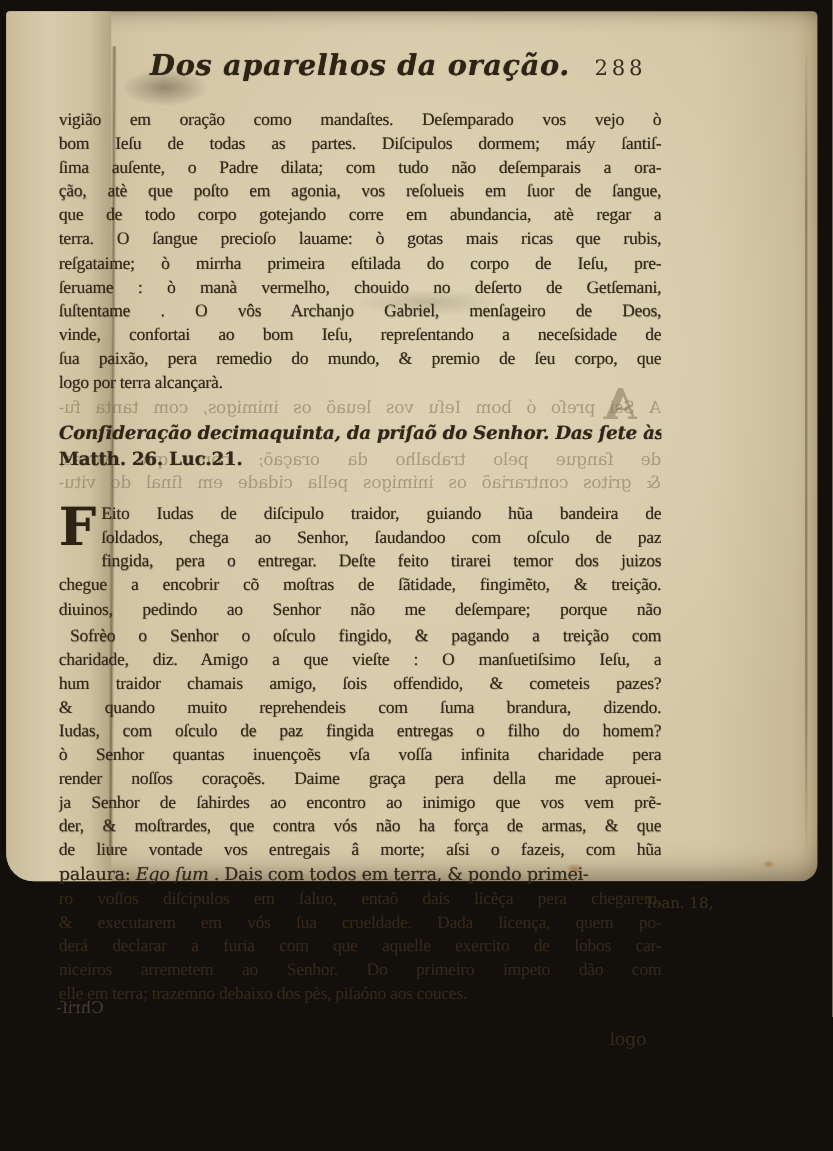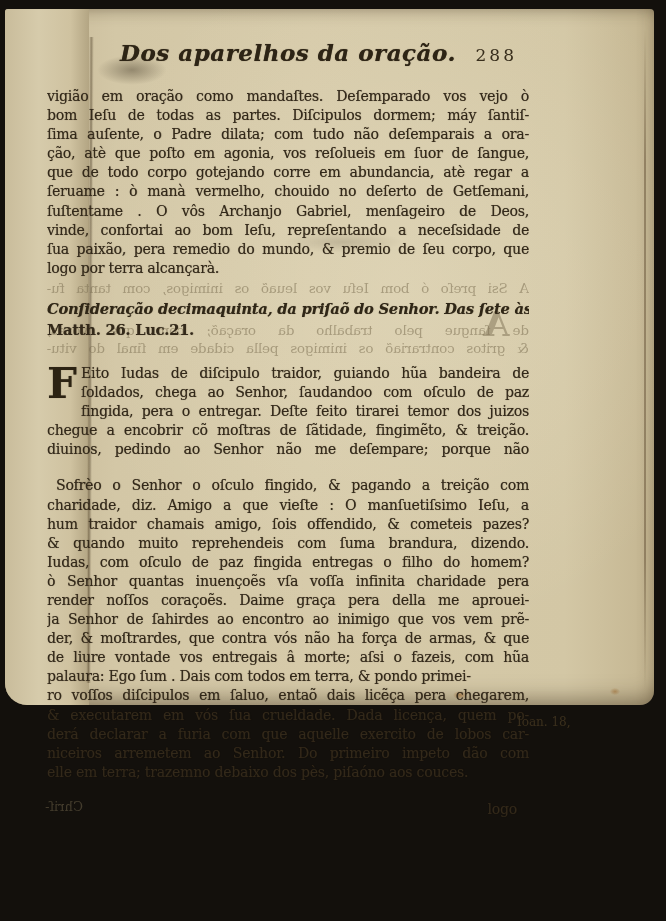--- a/index.html
+++ b/index.html
@@ -51,21 +51,21 @@
   }
   .page-number{
     position:absolute;right:12px;top:6px;font-size:17px;letter-spacing:3px;color:#382e1c;
   }
   .textcol{
     position:absolute;left:42px;top:78px;width:482px;
     font-size:14px;line-height:19.1px;letter-spacing:-.2px;
     color:#33291a;text-shadow:.3px .3px .7px rgba(40,30,15,.55);
   }
   .tline{
-    text-align:justify;text-align-last:justify;height:19.1px;overflow:hidden;white-space:nowrap;
+    text-align:justify;text-align-last:justify;height:19.1px;overflow:hidden;white-space:nowrap;font-family:Liberation Serif, serif;
   }
   .para{clear:both;}
   .para.short-last .tline:last-child{text-align-last:left;}
   .indent-first .tline:first-child{padding-left:9px;}
   
   .bleed{
     transform:scaleX(-1);color:#7e7154;opacity:.55;filter:blur(.35px);
     text-shadow:none;height:17px;line-height:17px;overflow:hidden;white-space:nowrap;
     text-align:justify;text-align-last:justify;font-size:13.5px;
   }
@@ -85,25 +85,25 @@
   .ref-wrap{position:relative;height:20px;margin-top:1px;}
   .ref-bleed{position:absolute;left:0;top:2px;width:100%;}
   .scripture-ref{
     position:relative;text-align:left;font-size:14.6px;font-weight:bold;line-height:20px;
   }
   .dropcap{
     float:left;width:28px;height:38px;font-size:42px;line-height:38px;font-weight:bold;
     margin:1px 6px 0 0;color:#2c2313;
   }
   .p2{margin-top:7px;}
-  .p3{margin-top:17px;}
+  .p3{margin-top:2px;}
   .special-line{
     height:19.1px;line-height:19.1px;overflow:hidden;white-space:nowrap;text-align:left;
   }
-  .special-line .it{text-align:center;}
+  .special-line .it{font-style:italic;text-align:center;}
   .margin-note{
     position:absolute;left:512px;top:706px;font-size:12px;color:#3a2f1d;white-space:nowrap;
     text-shadow:.2px .2px .5px rgba(40,30,15,.5);
   }
   .catchword-row{margin-top:18px;text-align:right;padding-right:12px;font-size:14px;}
 </style>
 </head>
 <body>
 
 <div class="page">
@@ -124,20 +124,22 @@
   <div class="bleed-frag">Chriſ-</div>
 
   <div class="textcol">
 
     <div class="para short-last">
         <div class="tline">vigião em oração como mandaſtes. Deſemparado vos vejo ò</div>
         <div class="tline">bom Ieſu de todas as partes. Diſcipulos dormem; máy ſantiſ-</div>
         <div class="tline">ſima auſente, o Padre dilata; com tudo não deſemparais a ora-</div>
         <div class="tline">ção, atè que poſto em agonia, vos reſolueis em ſuor de ſangue,</div>
         <div class="tline">que de todo corpo gotejando corre em abundancia, atè regar a</div>
+        <div class="tline">terra. O ſangue precioſo lauame: ò gotas mais ricas que rubis,</div>
+        <div class="tline">reſgataime; ò mirrha primeira eſtilada do corpo de Ieſu, pre-</div>
         <div class="tline">ſeruame : ò manà vermelho, chouido no deſerto de Getſemani,</div>
         <div class="tline">ſuſtentame . O vôs Archanjo Gabriel, menſageiro de Deos,</div>
         <div class="tline">vinde, confortai ao bom Ieſu, repreſentando a neceſsidade de</div>
         <div class="tline">ſua paixão, pera remedio do mundo, &amp; premio de ſeu corpo, que</div>
         <div class="tline">logo por terra alcançarà.</div>
       </div>
 
     <div class="bleed" style="margin-top:2px;">A Ssi preſo ó bom Ieſu vos leuaõ os inimigos, com tanta fu-</div>
 
     <div class="section-heading">Conſideração decimaquinta, da priſaõ do Senhor. Das ſete às oito.</div>

